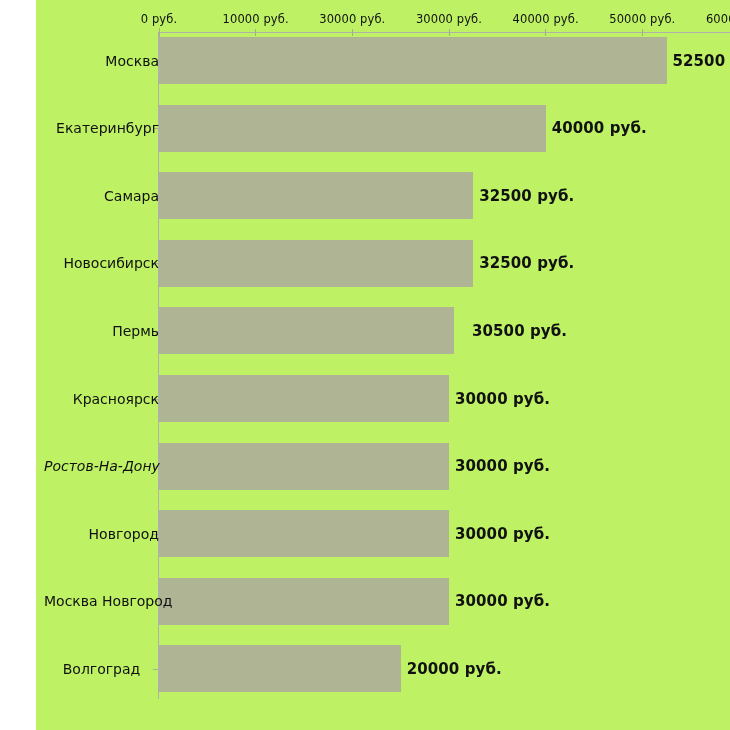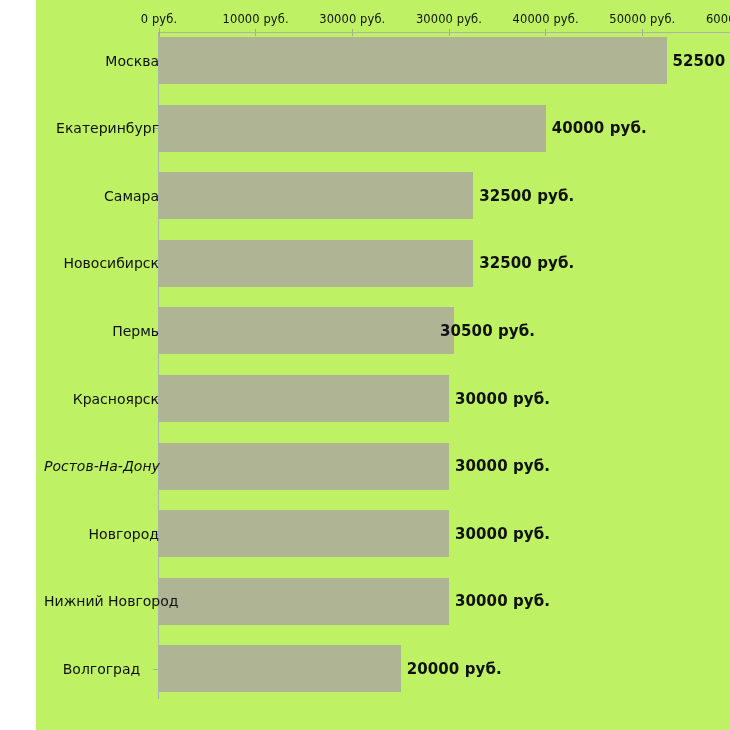--- a/index.html
+++ b/index.html
@@ -135,36 +135,36 @@
       <div class="cat-tick" style="top: 196px;"></div>
       <div class="bar-label" style="top: 195.7px;">Самара</div>
       <div class="bar-value" style="top: 195.7px; left: 443.167px;">32500 руб.</div>
       <div class="bar" title="Новосибирск 32500 руб." style="top: 239.8px; width: 314.167px; height: 47px; background: rgb(175, 180, 148);"></div>
       <div class="cat-tick" style="top: 263px;"></div>
       <div class="bar-label" style="top: 263.3px;">Новосибирск</div>
       <div class="bar-value" style="top: 263.3px; left: 443.167px;">32500 руб.</div>
       <div class="bar" title="Пермь 30500 руб." style="top: 307.4px; width: 294.833px; height: 47px; background: rgb(175, 180, 148);"></div>
       <div class="cat-tick" style="top: 331px;"></div>
       <div class="bar-label" style="top: 330.9px;">Пермь</div>
-      <div class="bar-value" style="top: 330.9px; left: 404px;">30500 руб.</div>
+      <div class="bar-value" style="top: 330.9px; left: 436px;">30500 руб.</div>
       <div class="bar" title="Красноярск 30000 руб." style="top: 375px; width: 290px; height: 47px; background: rgb(175, 180, 148);"></div>
       <div class="cat-tick" style="top: 399px;"></div>
       <div class="bar-label" style="top: 398.5px;">Красноярск</div>
       <div class="bar-value" style="top: 398.5px; left: 419px;">30000 руб.</div>
       <div class="bar" title="Ростов-На-Дону 30000 руб." style="top: 442.6px; width: 290px; height: 47px; background: rgb(175, 180, 148);"></div>
       <div class="cat-tick" style="top: 466px;"></div>
       <div class="bar-label" style="top: 466.1px; font-style: italic;">Ростов-На-Дону</div>
       <div class="bar-value" style="top: 466.1px; left: 419px;">30000 руб.</div>
       <div class="bar" title="Челябинск 30000 руб." style="top: 510.2px; width: 290px; height: 47px; background: rgb(175, 180, 148);"></div>
       <div class="cat-tick" style="top: 534px;"></div>
       <div class="bar-label" style="top: 533.7px;">Новгород</div>
       <div class="bar-value" style="top: 533.7px; left: 419px;">30000 руб.</div>
       <div class="bar" title="Нижний Новгород 30000 руб." style="top: 577.8px; width: 290px; height: 47px; background: rgb(175, 180, 148);"></div>
       <div class="cat-tick" style="top: 601px;"></div>
-      <div class="bar-label" style="top: 601.3px;">Нижний Новгород</div>
+      <div class="bar-label" style="top: 601.3px;">Москва Новгород</div>
       <div class="bar-value" style="top: 601.3px; left: 419px;">30000 руб.</div>
       <div class="bar" title="Волгоград 25000 руб." style="top: 645.4px; width: 241.667px; height: 47px; background: rgb(175, 180, 148);"></div>
       <div class="cat-tick" style="top: 669px;"></div>
       <div class="bar-label" style="top: 668.9px; text-align: center;">Волгоград</div>
       <div class="bar-value" style="top: 668.9px; left: 370.667px;">20000 руб.</div>
     </div>
 
 </div>
 
 </body></html>

